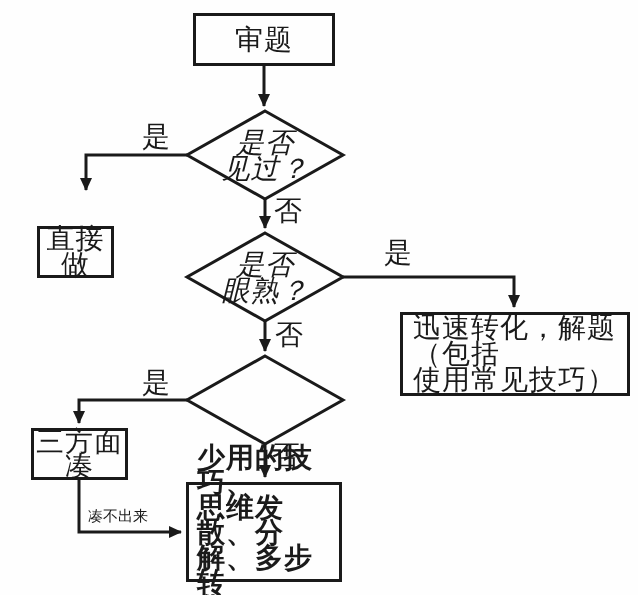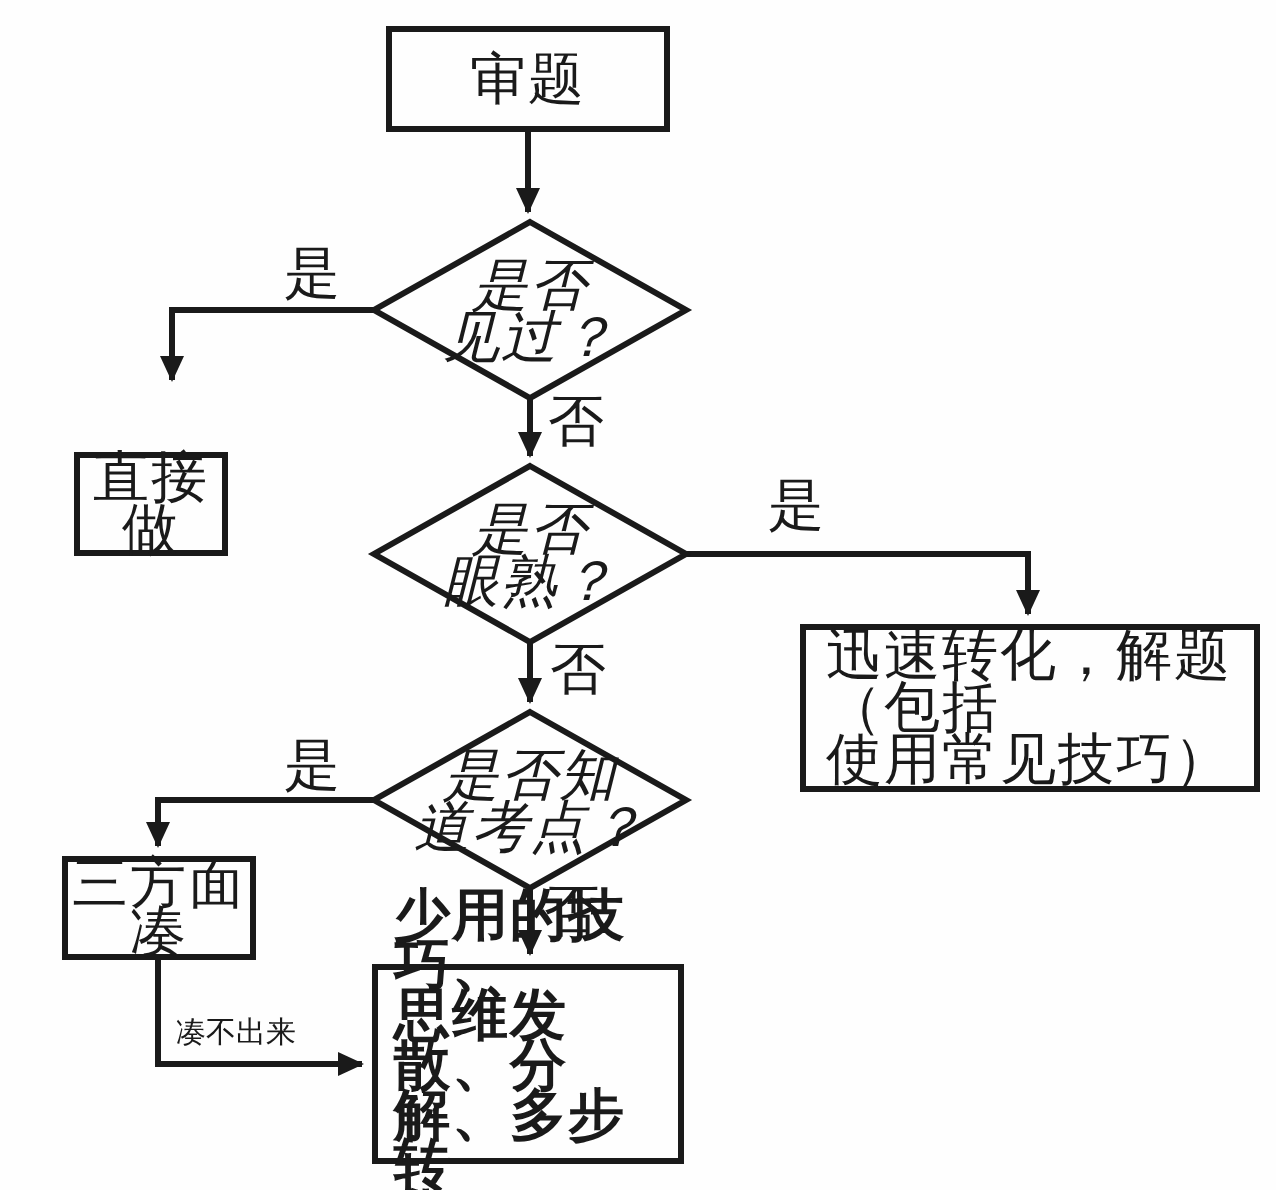--- a/index.html
+++ b/index.html
@@ -108,22 +108,20 @@
 解、多步转
 化......</div>
   </div>
 
   <div class="dlabel" style="left:265px; top:156px;">是否
 见过？</div>
 
   <div class="dlabel" style="left:265px; top:278px;">是否
 眼熟？</div>
 
-  <div class="dlabel" style="left:265px; top:401px;">是否知
-道考点？</div>
 
   <div class="edge-label" style="left:142px; top:124px;">是</div>
 
   <div class="edge-label" style="left:274px; top:198px;">否</div>
 
   <div class="edge-label" style="left:384px; top:240px;">是</div>
 
   <div class="edge-label" style="left:275px; top:322px;">否</div>
 
   <div class="edge-label" style="left:142px; top:370px;">是</div>

